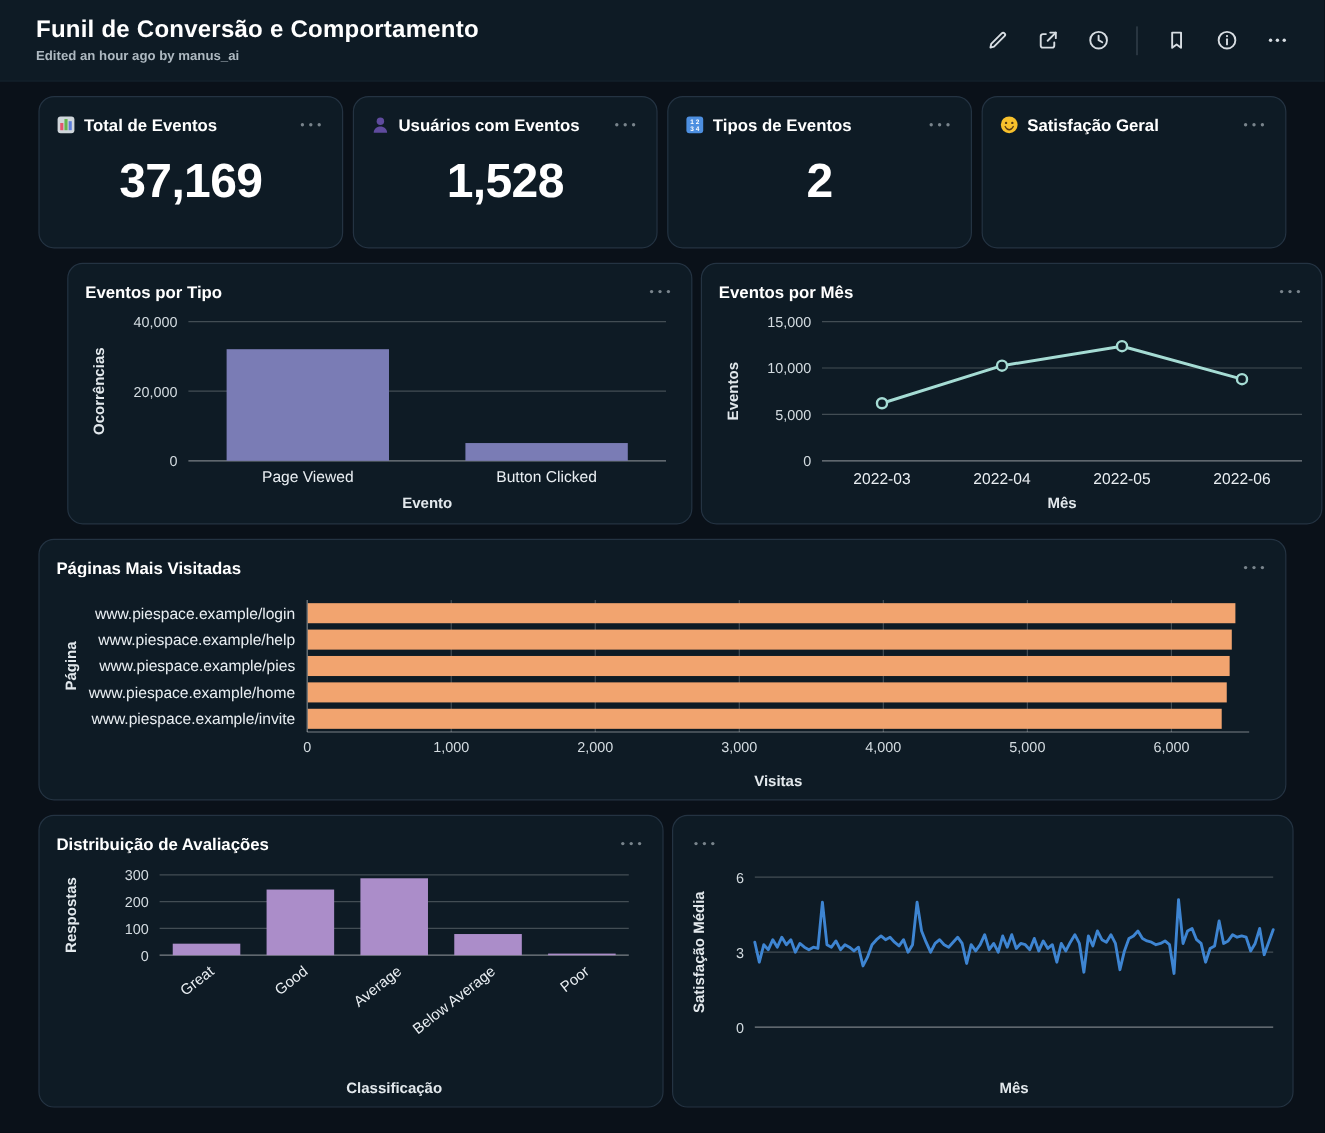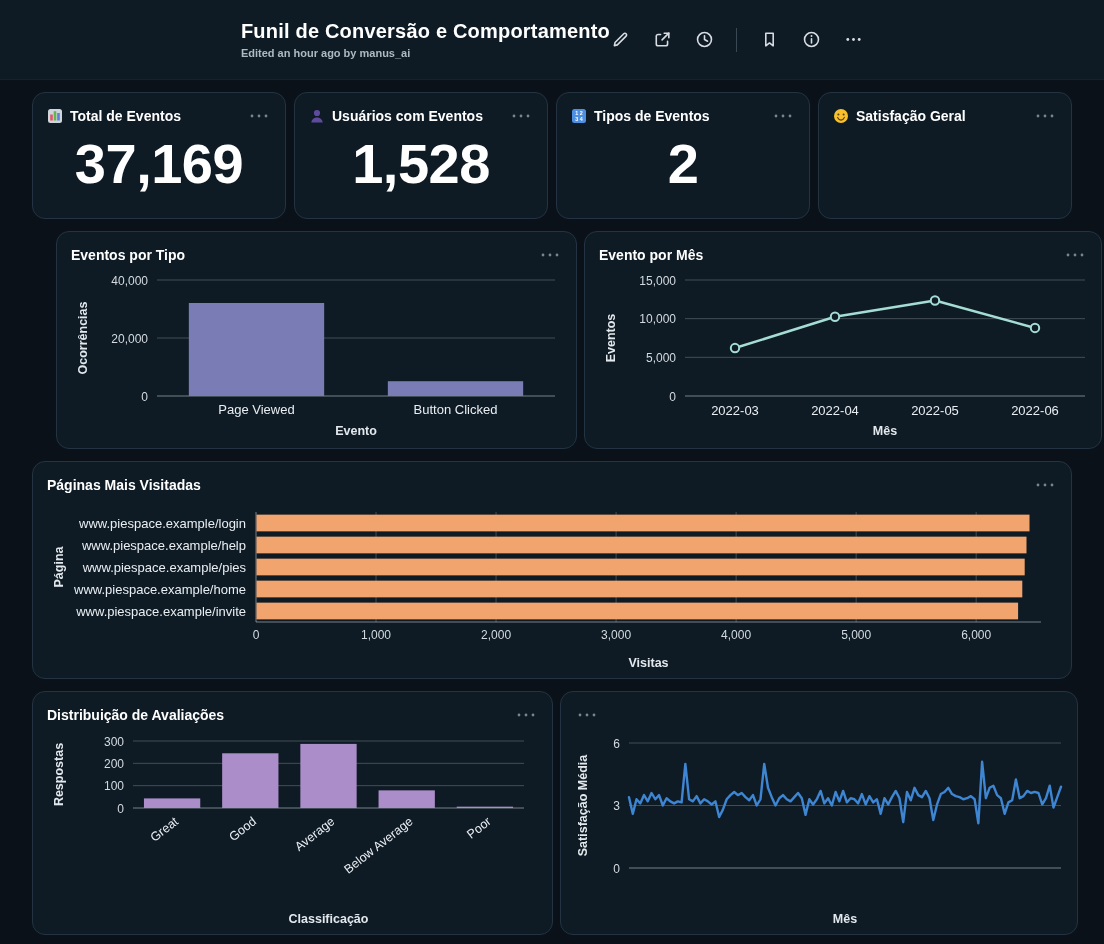--- a/index.html
+++ b/index.html
@@ -1,33 +1,33 @@
 <!DOCTYPE html>
 <html><head>
 <meta charset="utf-8">
 <style>
   html,body{margin:0;padding:0;background:#070d13;}
   .page{width:1104px;height:944px;background:#0a1119;font-family:"Liberation Sans",sans-serif;color:#fff;overflow:hidden;}
-  .hdr{height:80px;background:#0e1b25;display:flex;align-items:center;justify-content:center;padding:12px 30px;box-sizing:border-box;border-bottom:1px solid #15222c;}
+  .hdr{height:68px;background:#0e1b25;display:flex;align-items:center;justify-content:space-between;padding:12px 30px;box-sizing:border-box;border-bottom:1px solid #15222c;}
   .hdr h1{font-size:20px;font-weight:700;margin:0 0 4px 0;letter-spacing:.2px;}
   .hdr .sub{font-size:11px;font-weight:700;color:#aeb9c1;}
   .actions{display:flex;align-items:center;gap:22px;}
   .actions .icn{width:20px;height:20px;display:inline-flex;align-items:center;justify-content:center;cursor:pointer;}
   .actions .divider{width:1px;height:24px;background:#3a4854;}
   main{padding:12px 32px 0;display:flex;flex-direction:column;gap:12px;}
   .row1{display:grid;grid-template-columns:repeat(4,1fr);gap:8px;height:127px;}
   .row2{display:grid;grid-template-columns:521px 518px;gap:7px;height:218px;margin-left:24px;}
   .row3{display:grid;grid-template-columns:1fr;height:218px;}
   .row4{display:grid;grid-template-columns:521px 518px;gap:7px;height:244px;}
   .card{background:#0e1b25;border:1px solid #243342;border-radius:13px;padding:12px 14px;box-sizing:border-box;display:flex;flex-direction:column;overflow:hidden;}
   .chead{display:flex;align-items:center;gap:7px;height:22px;flex:0 0 auto;}
   .ctitle{font-size:14px;font-weight:700;color:#fff;flex:1 1 auto;white-space:nowrap;overflow:hidden;}
   .menu{flex:0 0 auto;display:inline-flex;align-items:center;cursor:pointer;padding:2px;}
   .kicon{width:16px;height:16px;flex:0 0 auto;display:inline-flex;}
-  .kval{flex:1 1 auto;display:flex;align-items:center;justify-content:center;font-size:56px;font-weight:700;letter-spacing:-.5px;padding-bottom:6px;}
+  .kval{flex:1 1 auto;display:flex;align-items:center;justify-content:center;font-size:40px;font-weight:700;letter-spacing:-.5px;padding-bottom:6px;}
   svg.chart{display:block;flex:0 0 auto;margin-top:4px;}
 </style>
 </head>
 <body>
 
 <div class="page">
 
   <div class="hdr">
     <div>
       <h1>Funil de Conversão e Comportamento</h1>
@@ -182,21 +182,21 @@
             <rect x="117.83999999999999" y="32.9999" width="135.32000000000002" height="93.0001" fill="#7a7cb5"></rect>
             <rect x="316.84" y="111.21" width="135.32000000000002" height="14.790000000000006" fill="#7a7cb5"></rect>
             <text x="185.5" y="144" text-anchor="middle" fill="#e9eef2" font-size="13" font-weight="400" font-family="Liberation Sans, sans-serif">Page Viewed</text>
             <text x="384.5" y="144" text-anchor="middle" fill="#e9eef2" font-size="13" font-weight="400" font-family="Liberation Sans, sans-serif">Button Clicked</text>
             <text x="285" y="165" text-anchor="middle" fill="#e2e8ec" font-size="12.5" font-weight="600" font-family="Liberation Sans, sans-serif">Evento</text>
             <text transform="translate(16 68) rotate(-90)" text-anchor="middle" fill="#e2e8ec" font-size="12.5" font-weight="600" font-family="Liberation Sans, sans-serif">Ocorrências</text>
           </svg>
       </div>
       <div class="card">
         <div class="chead">
-          <span class="ctitle">Evento por Mês</span>
+          <span class="ctitle">Eventos por Mês</span>
           <span class="menu card-menu">
               <svg width="20" height="6" viewBox="0 0 20 6">
                 <circle cx="3" cy="3" r="1.4" fill="#79848c"></circle>
                 <circle cx="10" cy="3" r="1.4" fill="#79848c"></circle>
                 <circle cx="17" cy="3" r="1.4" fill="#79848c"></circle>
               </svg>
             </span>
         </div>
         <svg class="chart" id="c1" width="490" height="170">
             <line x1="86" y1="126" x2="486" y2="126" stroke="#ffffff" stroke-opacity="0.45" stroke-width="1"></line>

